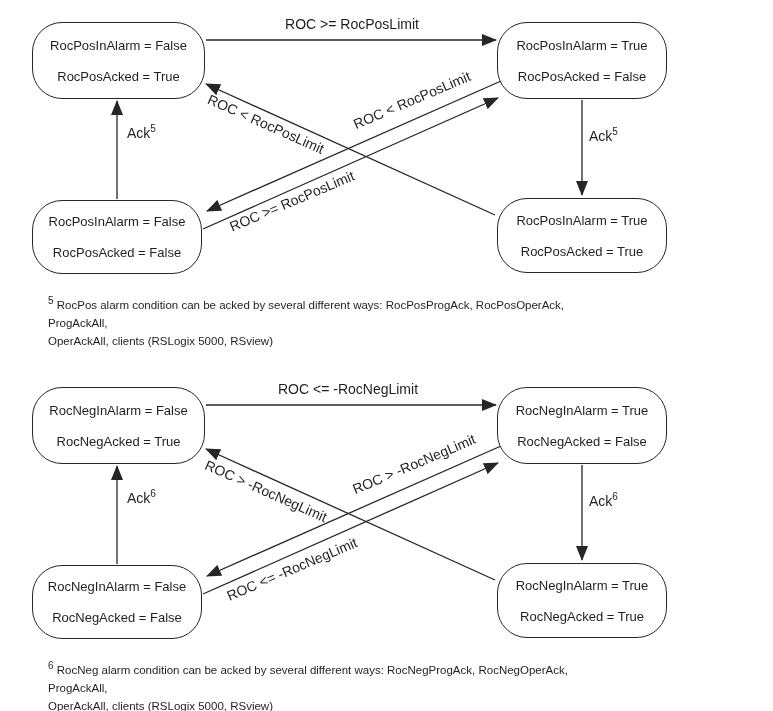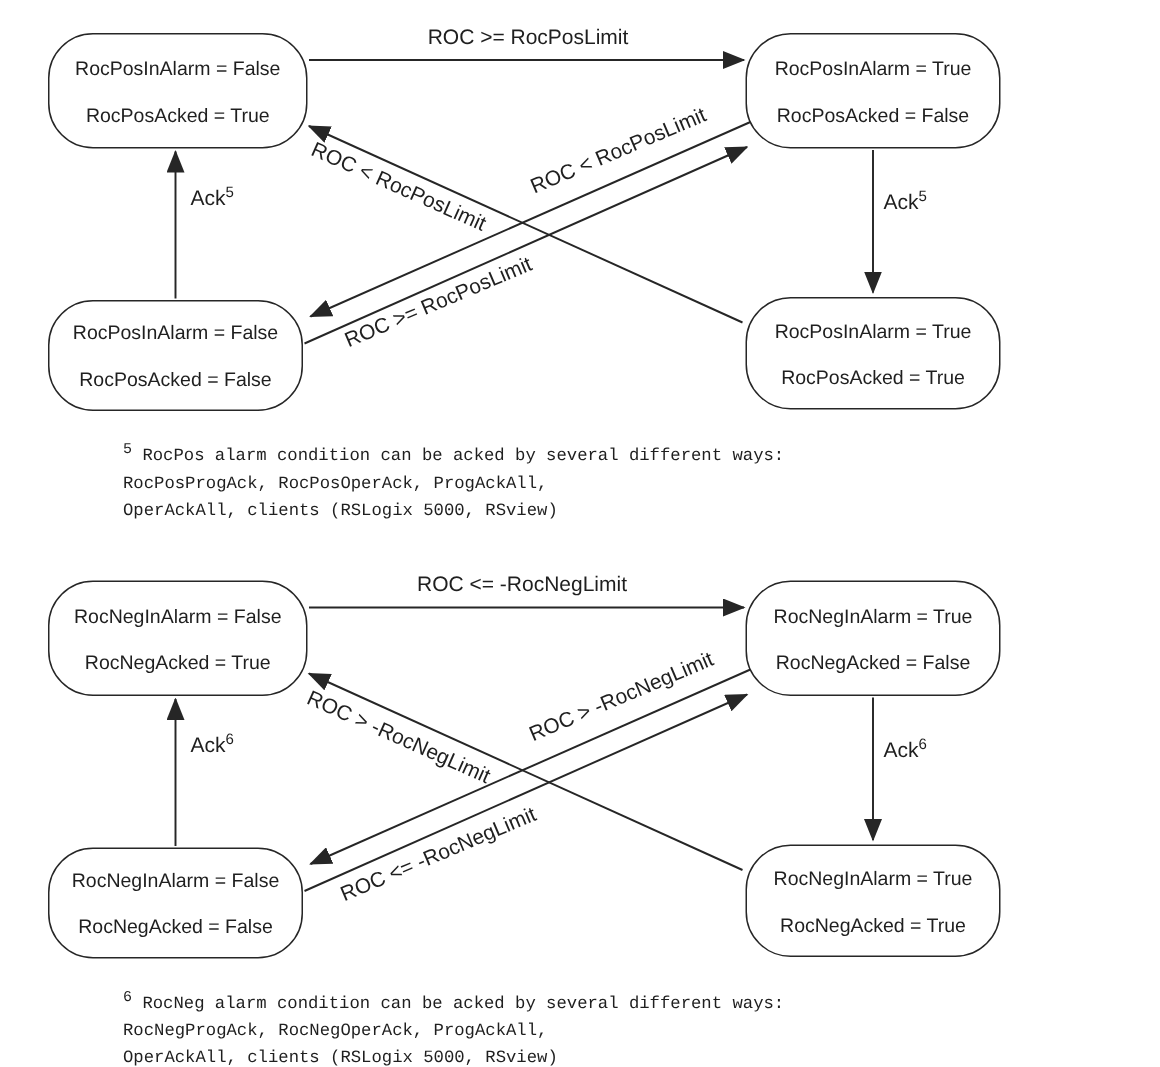--- a/index.html
+++ b/index.html
@@ -30,22 +30,22 @@
   .edge-label{
     position:absolute;z-index:2;
     font-size:14px;white-space:nowrap;
     transform:translate(-50%,-50%);
   }
   .rot-desc{transform:translate(-50%,-50%) rotate(24deg);}
   .rot-asc{transform:translate(-50%,-50%) rotate(-23deg);}
   .ack-label{position:absolute;z-index:2;font-size:14px;white-space:nowrap;}
   .ack-label sup,.footnote sup{font-size:10px;}
   .footnote{
-    position:absolute;left:82px;top:292px;width:540px;z-index:2;
-    font-size:11.5px;line-height:18px;font-family:Liberation Mono, monospace;
+    position:absolute;left:48px;top:292px;width:540px;z-index:2;
+    font-size:11.5px;line-height:18px;
   }
 </style>
 </head>
 <body>
 
 <div class="page">
 
   <section class="diagram first">
     <svg class="edges" width="773" height="365" viewBox="0 0 773 365">
       <defs>

